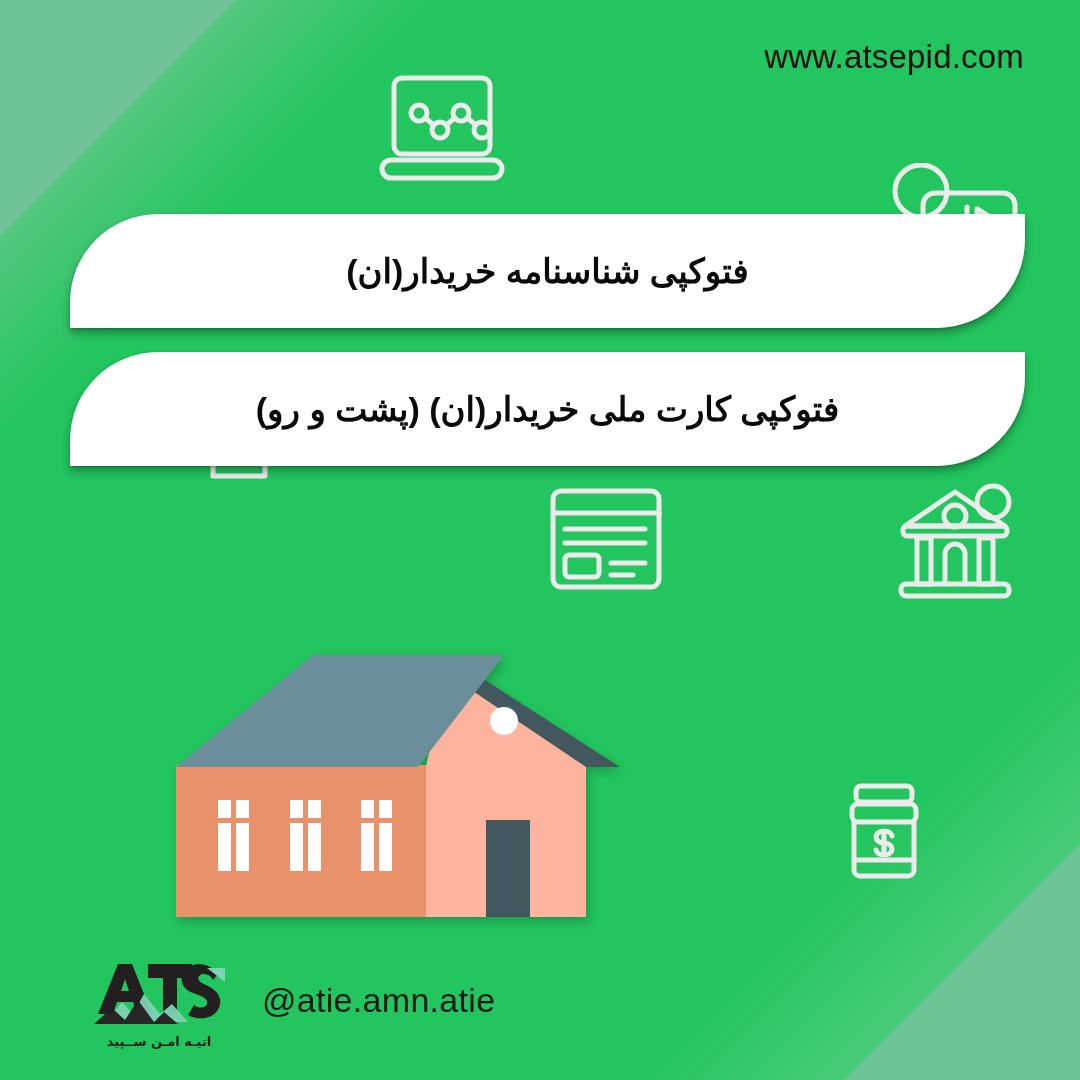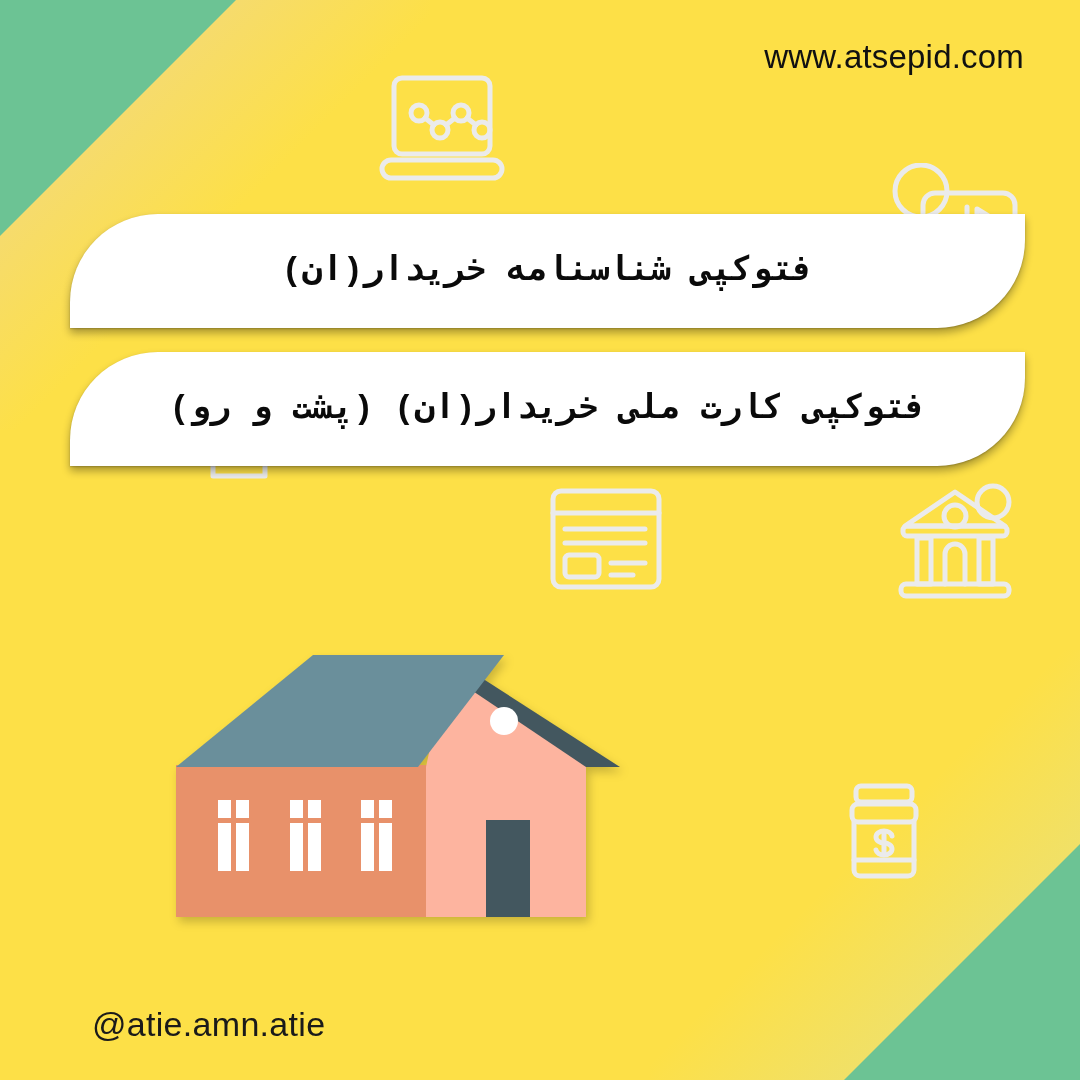--- a/index.html
+++ b/index.html
@@ -7,21 +7,21 @@
     margin: 0;
     padding: 0;
     background: #ffffff;
   }
 
   #poster {
     position: relative;
     width: 1080px;
     height: 1080px;
     overflow: hidden;
-    background: #fde047;
+    background: #22c55e;
     font-family: "DejaVu Sans", "Liberation Sans", sans-serif;
   }
 
   
   .corner-wedge {
     position: absolute;
     width: 0;
     height: 0;
     pointer-events: none;
   }
@@ -88,21 +88,21 @@
     background: #FFFFFF;
     border-radius: 88px 0px 88px 0px;
     box-shadow: 0 5px 9px rgba(0,0,0,0.33), 0 1px 2px rgba(0,0,0,0.20);
     display: flex;
     align-items: center;
     justify-content: center;
     overflow: visible;
   }
 
   .banner-text {
-    font-family: Liberation Mono, monospace;
+    font-family: Liberation Sans, sans-serif;
     font-size: 34px;
     font-weight: 700;
     color: #0A0A0A;
     direction: rtl;
     text-align: center;
     line-height: 1.25;
     padding: 0 40px;
     white-space: nowrap;
     position: relative;
     z-index: 3;
@@ -262,16 +262,40 @@
       <rect x="140" y="178" width="13" height="48" fill="#FFFFFF"></rect>
 
       <rect x="193" y="155" width="13" height="18" fill="#FFFFFF"></rect>
       <rect x="211" y="155" width="13" height="18" fill="#FFFFFF"></rect>
       <rect x="193" y="178" width="13" height="48" fill="#FFFFFF"></rect>
       <rect x="211" y="178" width="13" height="48" fill="#FFFFFF"></rect>
     </svg>
   </div>
 
   <div class="footer">
+    <div class="logo-block">
+      <svg width="134" height="96" viewBox="0 0 134 96" fill="none">
+
+        <g fill="#231F20">
+
+          <path d="M6 58 L26 8 L40 8 L60 58 L45 58 L41 46 L25 46 L21 58 Z M29 35 L37 35 L33 23 Z"></path>
+
+          <path d="M56 8 L100 8 L100 22 L85 22 L85 58 L71 58 L71 22 L56 22 Z"></path>
+
+          <path d="M126 18 C120 10 110 6 101 9 C90 12 86 24 93 32 C99 39 112 38 115 45 C117 51 108 54 102 49 L96 59 C108 66 126 62 128 48 C130 36 118 31 110 27 C104 24 106 18 112 18 C116 18 119 20 121 24 Z"></path>
+        </g>
+
+        <path d="M115 12 L133 12 L133 26 Z" fill="#7FD2B4"></path>
+
+        <g fill="#7FD2B4">
+          <path d="M14 66 L30 46 L41 58 L52 38 L68 58 L80 48 L96 66 Z" opacity="0.95"></path>
+        </g>
+        <g fill="#231F20">
+          <path d="M2 68 L20 52 L33 64 L46 44 L62 66 L72 56 L86 68 Z" opacity="0.95"></path>
+        </g>
+
+        <text x="67" y="90" text-anchor="middle" font-family="DejaVu Sans, sans-serif" font-size="13" font-weight="700" fill="#231F20" direction="rtl">اتیـه امـن ســپید</text>
+      </svg>
+    </div>
     <div class="handle">@atie.amn.atie</div>
   </div>
 
 </div>
 
 </body></html>

